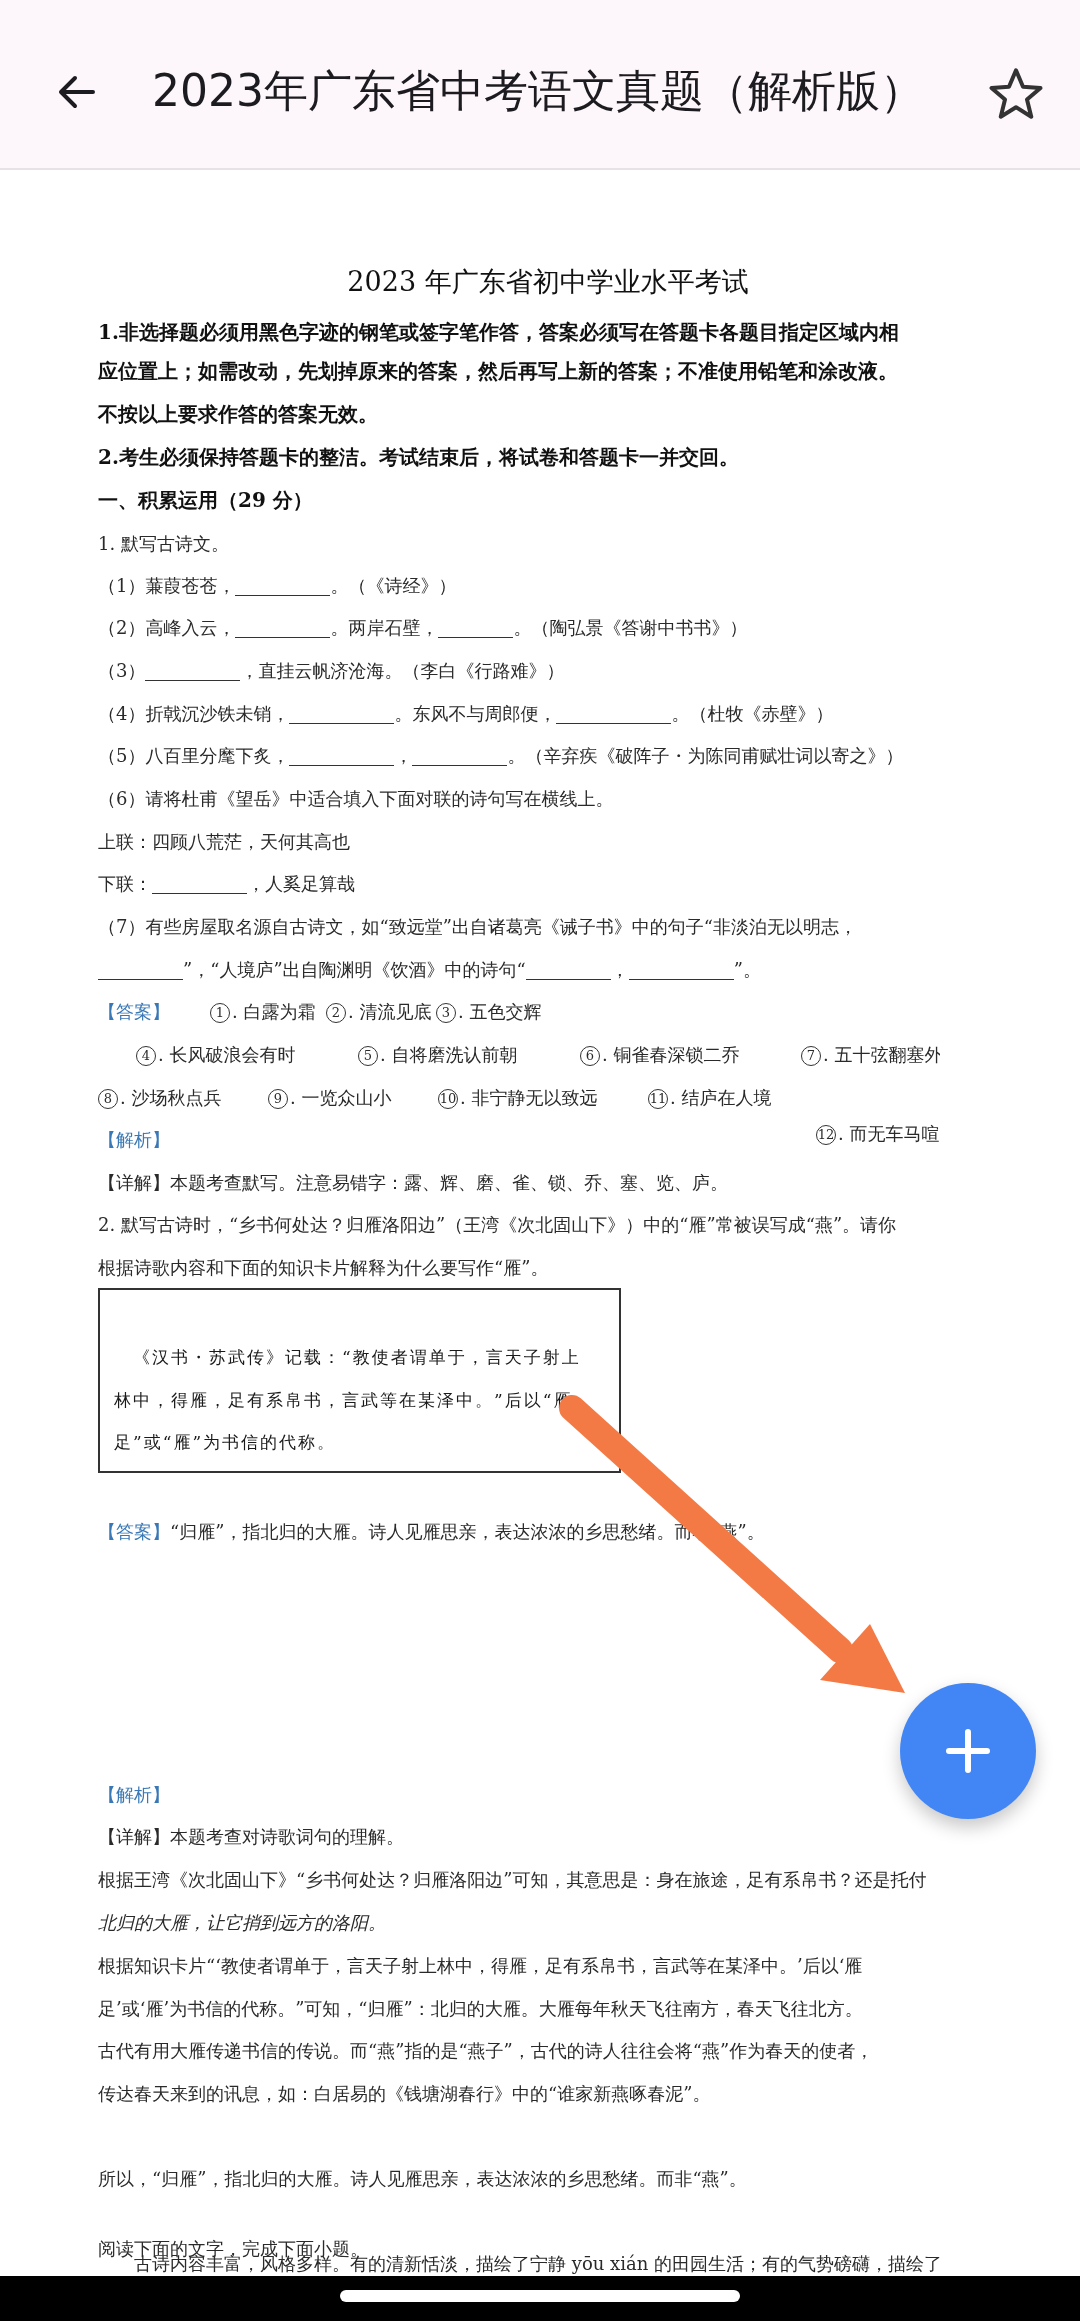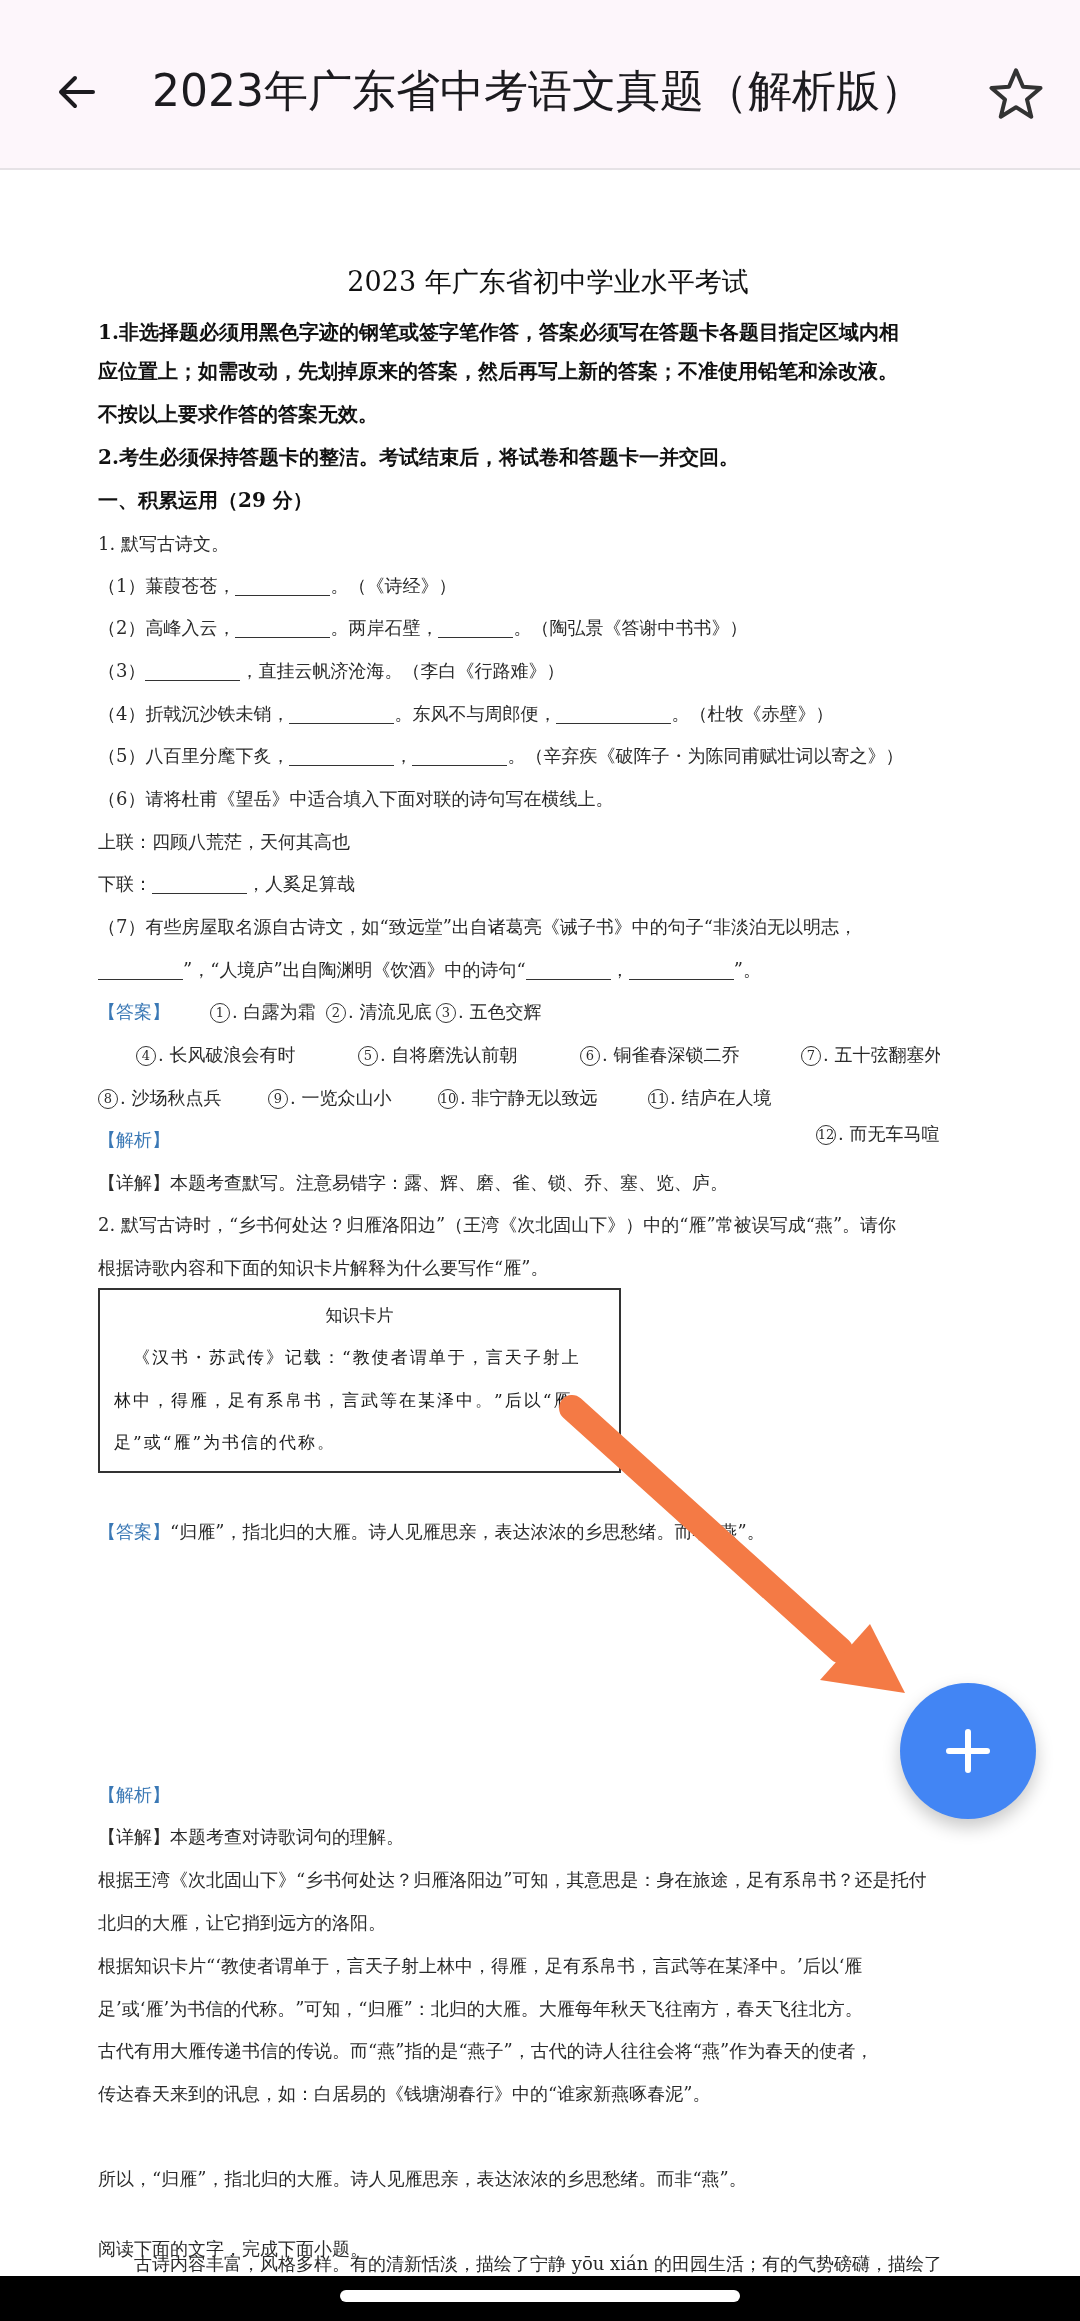--- a/index.html
+++ b/index.html
@@ -147,34 +147,33 @@
     <div class="ans-item" style="left:340px; top:914px;"><span class="circ">10</span><span>. 非宁静无以致远</span></div>
     <div class="ans-item" style="left:550px; top:914px;"><span class="circ">11</span><span>. 结庐在人境</span></div>
     <div class="ans-item" style="left:718px; top:914px;margin-top:36px;"><span class="circ">12</span><span>. 而无车马喧</span></div>
 
     <div class="line blue" style="top:956px;">【解析】</div>
     <div class="line" style="top:999px;">【详解】本题考查默写。注意易错字：露、辉、磨、雀、锁、乔、塞、览、庐。</div>
     <div class="line" style="top:1041px;">2. 默写古诗时，“乡书何处达？归雁洛阳边”（王湾《次北固山下》）中的“雁”常被误写成“燕”。请你</div>
     <div class="line" style="top:1084px;">根据诗歌内容和下面的知识卡片解释为什么要写作“雁”。</div>
 
     <div class="card">
-      <div class="card-title">知识卡片</div>
       <div class="card-line" style="top:56px;">　《汉书・苏武传》记载：“教使者谓单于，言天子射上</div>
       <div class="card-line" style="top:99px;">林中，得雁，足有系帛书，言武等在某泽中。”后以“雁</div>
       <div class="card-line" style="top:141px;">足”或“雁”为书信的代称。</div>
     </div>
 
     <div class="line" style="top:1348px;">
       <span class="blue">【答案】</span><span>“归雁”，指北归的大雁。诗人见雁思亲，表达浓浓的乡思愁绪。而非“燕”。</span>
     </div>
 
     <div class="line blue" style="top:1611px;">【解析】</div>
     <div class="line" style="top:1653px;">【详解】本题考查对诗歌词句的理解。</div>
     <div class="line" style="top:1696px;">根据王湾《次北固山下》“乡书何处达？归雁洛阳边”可知，其意思是：身在旅途，足有系帛书？还是托付</div>
-    <div class="line" style="top:1739px;">北归的大雁，让它捎到远方的洛阳。</div>
+    <div class="line" style="top:1739px;font-style:italic;">北归的大雁，让它捎到远方的洛阳。</div>
     <div class="line" style="top:1782px;">根据知识卡片“‘教使者谓单于，言天子射上林中，得雁，足有系帛书，言武等在某泽中。’后以‘雁</div>
     <div class="line" style="top:1825px;">足’或‘雁’为书信的代称。”可知，“归雁”：北归的大雁。大雁每年秋天飞往南方，春天飞往北方。</div>
     <div class="line" style="top:1867px;">古代有用大雁传递书信的传说。而“燕”指的是“燕子”，古代的诗人往往会将“燕”作为春天的使者，</div>
     <div class="line" style="top:1910px;">传达春天来到的讯息，如：白居易的《钱塘湖春行》中的“谁家新燕啄春泥”。</div>
 
     <div class="line" style="top:1995px;">所以，“归雁”，指北归的大雁。诗人见雁思亲，表达浓浓的乡思愁绪。而非“燕”。</div>
     <div class="line" style="top:2037px;margin-top:28px;">阅读下面的文字，完成下面小题。</div>
     <div class="line" style="top:2080px;">　　古诗内容丰富，风格多样。有的清新恬淡，描绘了宁静 yōu xián 的田园生活；有的气势磅礴，描绘了</div>
   </div>
 </div>

